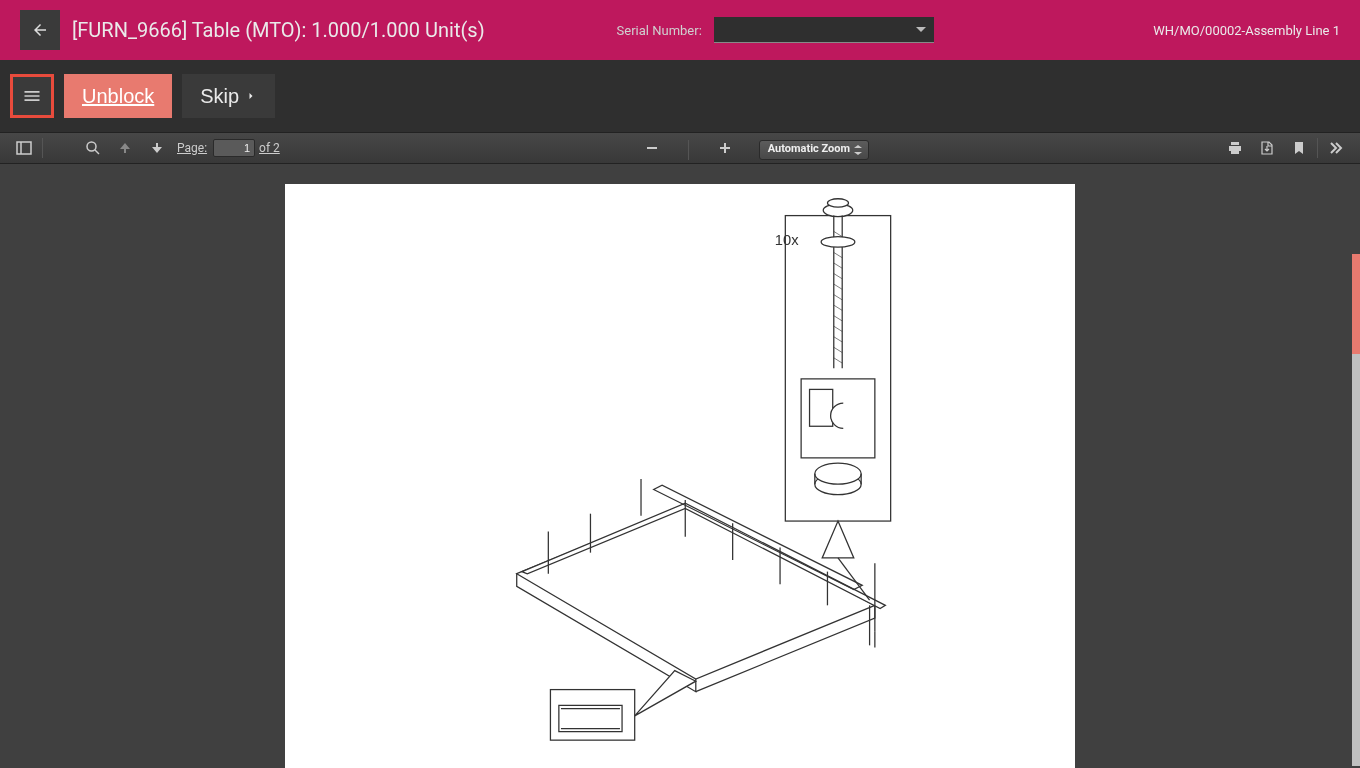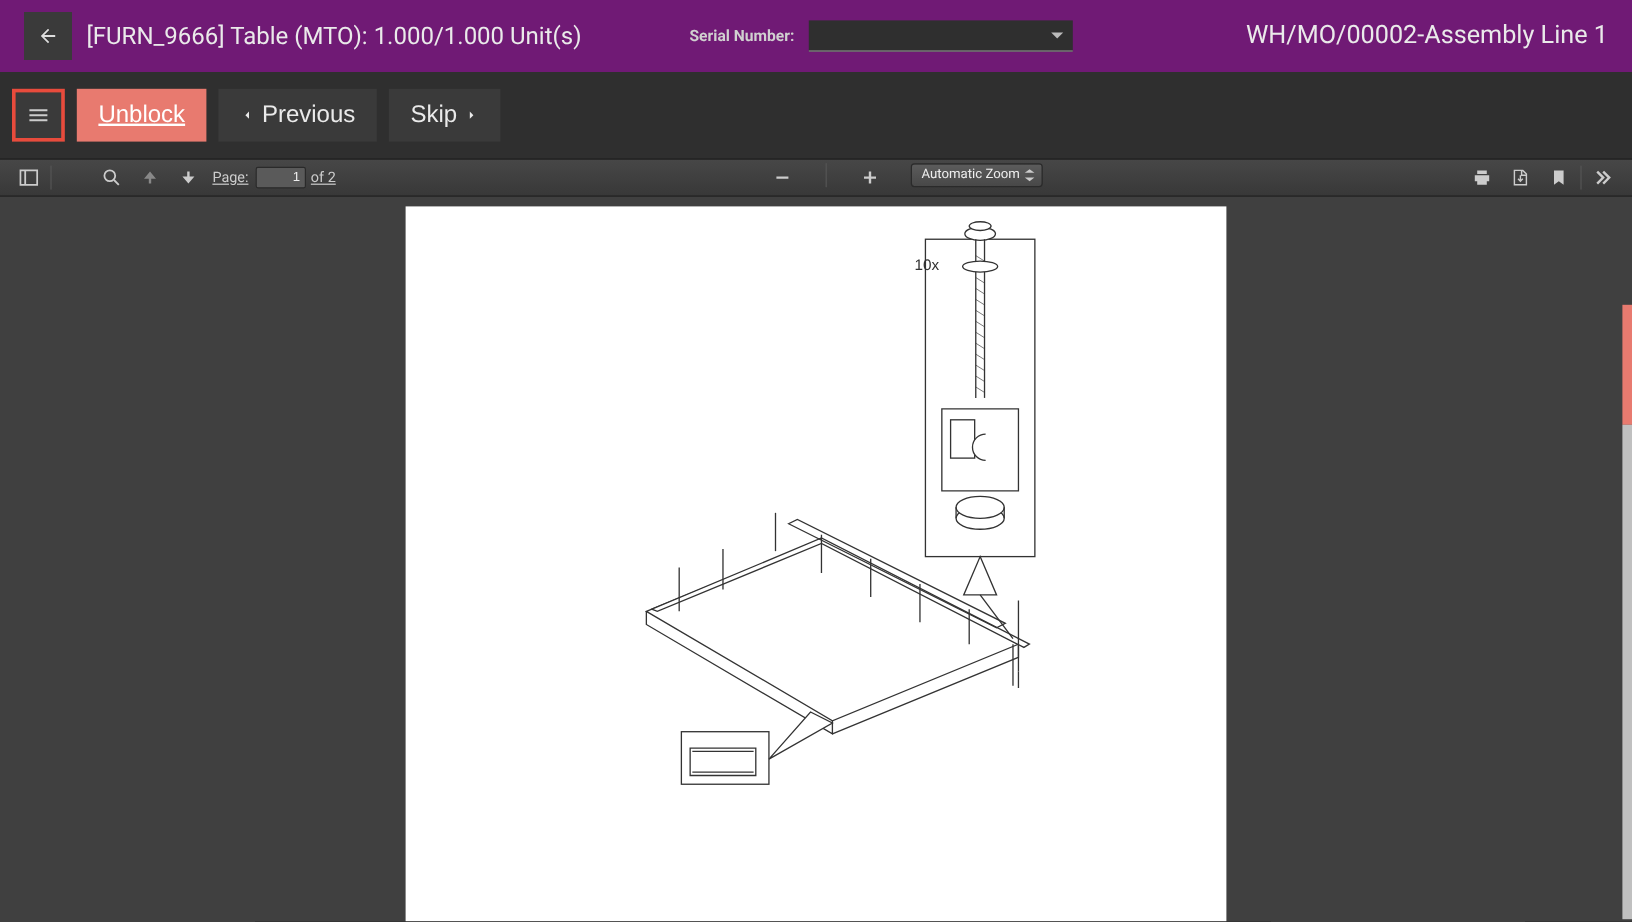--- a/index.html
+++ b/index.html
@@ -6,21 +6,21 @@
 body {
   width: 1360px;
   height: 768px;
   font-family: -apple-system, BlinkMacSystemFont, "Segoe UI", Roboto, Arial, sans-serif;
   background: #2a2a2a;
   color: #f0f0f0;
   overflow: hidden;
 }
 .header {
   height: 60px;
-  background: #701a75;
+  background: #be185d;
   display: flex;
   align-items: center;
   padding: 16px 20px;
   gap: 12px;
 }
 .back-btn {
   width: 40px;
   height: 40px;
   background: #3a3a3a;
   border: none;
@@ -30,42 +30,42 @@
   cursor: pointer;
 }
 .back-btn svg { fill: #ddd; }
 .product-title {
   font-size: 20px;
   color: #eaeaea;
 }
 .serial-label {
   font-size: 13px;
   color: #d0d0d0;
-  font-weight: 700;
-  margin-left: 78px;
+  font-weight: 400;
+  margin-left: 120px;
 }
 .serial-select {
   width: 220px;
   height: 26px;
   background: #2f2f2f;
   border: none;
   border-bottom: 1px solid #888;
   color: #fff;
   position: relative;
 }
 .serial-select::after {
   content: "";
   position: absolute;
   right: 8px; top: 10px;
   border-left: 5px solid transparent;
   border-right: 5px solid transparent;
   border-top: 5px solid #bbb;
 }
 .mo-title {
-  font-size: 21px;
+  font-size: 13px;
   color: #eaeaea;
   margin-left: auto;
 }
 .action-bar {
   height: 72px;
   background: #2f2f2f;
   display: flex;
   align-items: center;
   padding: 0 10px;
   gap: 10px;
@@ -158,24 +158,24 @@
 .separator { width: 1px; height: 20px; background: #555; margin: 0 2px; }
 .pdf-viewer {
   height: 604px;
   background: #404040;
   display: flex;
   justify-content: center;
   overflow-y: auto;
   position: relative;
 }
 .page {
-  width: 684px;
+  width: 790px;
   min-height: 580px;
   background: #fff;
-  margin-top: 8px;
+  margin-top: 20px;
   position: relative;
 }
 .scroll-indicator {
   position: absolute;
   right: 0;
   top: 0;
   width: 10px;
   height: 100%;
 }
 .scroll-thumb1 { position: absolute; right: 0; top: 90px; width: 8px; height: 100px; background: #e87a6f; }
@@ -205,26 +205,20 @@
 <div class="action-bar">
   <button class="hamburger-btn">
     <svg viewBox="0 0 24 24" width="20" height="20">
         <path d="M3 6h18v2H3zM3 11h18v2H3zM3 16h18v2H3z"></path>
       </svg>
   </button>
   <button class="btn btn-unblock">
     <span>Unblock</span>
   </button>
   <button class="btn btn-gray">
-    <svg viewBox="0 0 24 24" width="12" height="16" fill="#eaeaea">
-        <path d="M15 18l-6-6 6-6v12z"></path>
-      </svg>
-    <span>Previous</span>
-  </button>
-  <button class="btn btn-gray">
     <span>Skip</span>
     <svg viewBox="0 0 24 24" width="12" height="16" fill="#eaeaea">
         <path d="M9 6l6 6-6 6V6z"></path>
       </svg>
   </button>
 </div>
 
 <div class="pdf-toolbar">
   <div class="pdf-tool-btn">
     <svg viewBox="0 0 16 16">
@@ -246,21 +240,21 @@
   </div>
   <div class="pdf-tool-btn">
     <svg viewBox="0 0 16 16">
         <path d="M8 13L3 7h10z M7 3h2v4H7z"></path>
       </svg>
   </div>
   <span class="page-label">Page:</span>
   <input class="page-input" value="1" style="">
   <span class="page-label">of 2</span>
 
-  <div style="flex:1;display:flex;justify-content:center;align-items:flex-start;gap:18px;">
+  <div style="flex:1;display:flex;justify-content:center;align-items:flex-end;gap:18px;font-weight:bold;">
     <div class="pdf-tool-btn">
       <svg viewBox="0 0 16 16">
           <path d="M3 7h10v2H3z"></path>
         </svg>
     </div>
     <div class="separator"></div>
     <div class="pdf-tool-btn">
       <svg viewBox="0 0 16 16">
           <path d="M7 3h2v10H7z M3 7h10v2H3z"></path>
         </svg>

